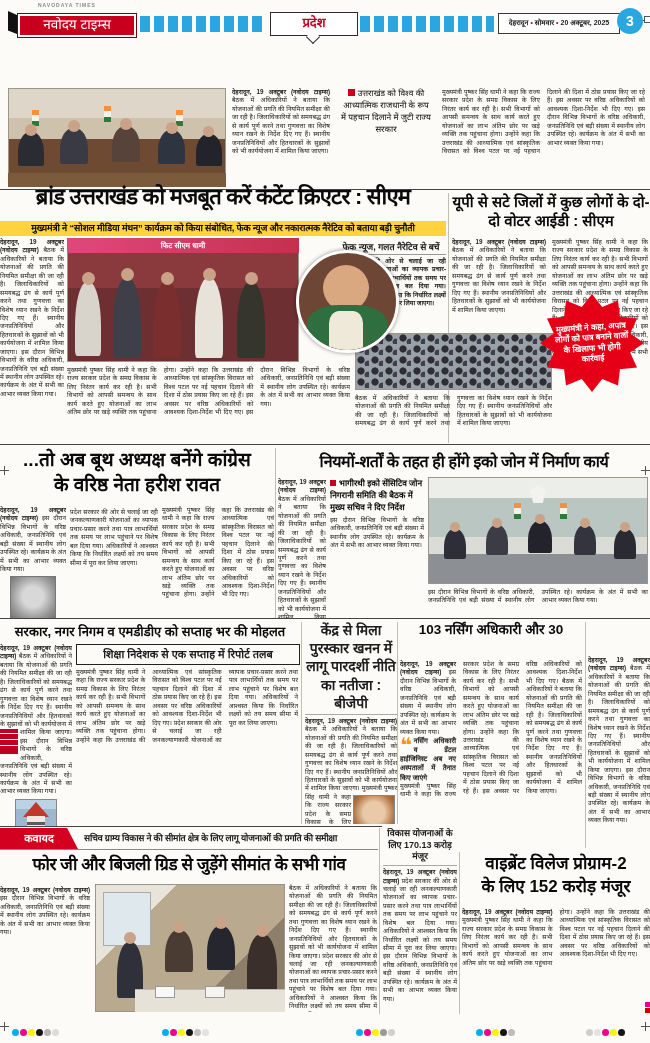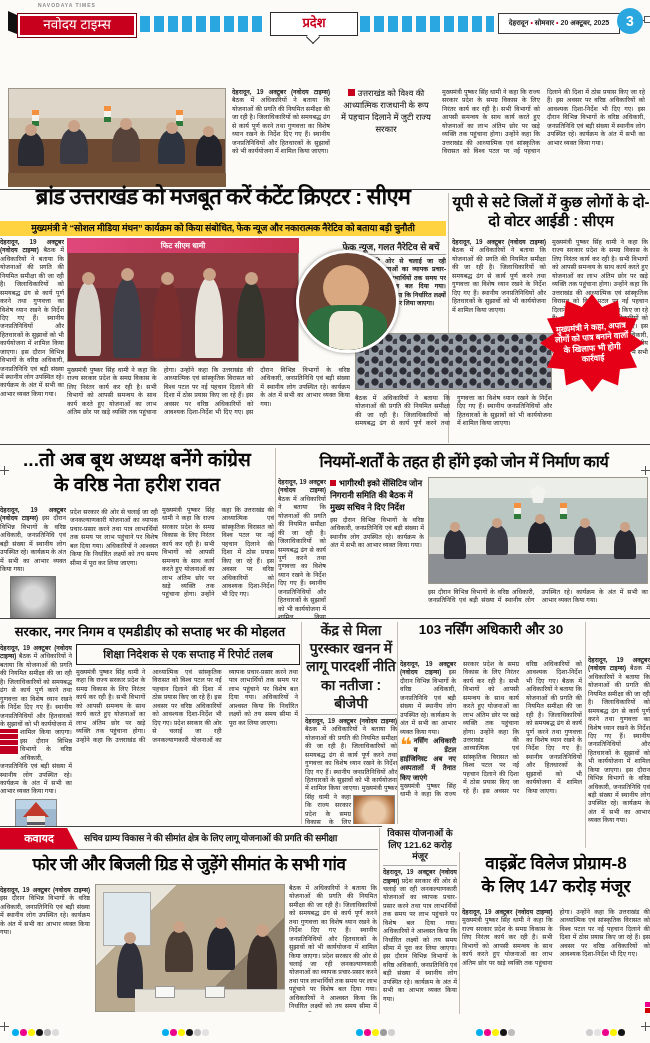--- a/index.html
+++ b/index.html
@@ -306,32 +306,32 @@
     <div class="abs" style="left:60px;bottom:14px;width:18px;height:10px;background:#f8f8f6;border:1px solid #999;"></div>
     <div class="abs" style="left:110px;bottom:14px;width:18px;height:10px;background:#f4f4f0;border:1px solid #999;"></div>
   </div>
   <div class="abs body" style="left:289px;top:884px;width:88px;height:128px;">
     <span>बैठक में अधिकारियों ने बताया कि योजनाओं की प्रगति की नियमित समीक्षा की जा रही है। जिलाधिकारियों को समयबद्ध ढंग से कार्य पूर्ण करने तथा गुणवत्ता का विशेष ध्यान रखने के निर्देश दिए गए हैं। स्थानीय जनप्रतिनिधियों और हितधारकों के सुझावों को भी कार्ययोजना में शामिल किया जाएगा।</span>
     <span>प्रदेश सरकार की ओर से चलाई जा रही जनकल्याणकारी योजनाओं का व्यापक प्रचार-प्रसार करने तथा पात्र लाभार्थियों तक समय पर लाभ पहुंचाने पर विशेष बल दिया गया। अधिकारियों ने आश्वस्त किया कि निर्धारित लक्ष्यों को तय समय सीमा में पूरा कर लिया जाएगा।</span>
   </div>
 
   <div class="vr" style="left:379px;top:828px;height:186px;"></div>
   <div class="abs" style="left:383px;top:828px;width:74px;height:186px;overflow:hidden;">
-    <div style="font-weight:bold;font-size:9px;text-align:center;line-height:1.3;border-bottom:1px solid #aaa;padding-bottom:2px;">विकास योजनाओं के लिए 121.62 करोड़ मंजूर</div>
+    <div style="font-weight:bold;font-size:9px;text-align:center;line-height:1.3;border-bottom:1px solid #aaa;padding-bottom:2px;">विकास योजनाओं के लिए 170.13 करोड़ मंजूर</div>
     <div class="body" style="margin-top:2px;">
       <span class="dl">देहरादून, 19 अक्टूबर (नवोदय टाइम्स)</span>
       <span>प्रदेश सरकार की ओर से चलाई जा रही जनकल्याणकारी योजनाओं का व्यापक प्रचार-प्रसार करने तथा पात्र लाभार्थियों तक समय पर लाभ पहुंचाने पर विशेष बल दिया गया। अधिकारियों ने आश्वस्त किया कि निर्धारित लक्ष्यों को तय समय सीमा में पूरा कर लिया जाएगा।</span>
       <span>इस दौरान विभिन्न विभागों के वरिष्ठ अधिकारी, जनप्रतिनिधि एवं बड़ी संख्या में स्थानीय लोग उपस्थित रहे। कार्यक्रम के अंत में सभी का आभार व्यक्त किया गया।</span>
     </div>
   </div>
 
   <div class="vr" style="left:459px;top:852px;height:162px;"></div>
   <div class="abs hl" style="left:462px;top:853px;width:188px;font-size:17px;white-space:normal;line-height:1.35;">
-    <div>वाइब्रेंट विलेज प्रोग्राम-8</div>
-    <div>के लिए 147 करोड़ मंजूर</div>
+    <div>वाइब्रेंट विलेज प्रोग्राम-2</div>
+    <div>के लिए 152 करोड़ मंजूर</div>
   </div>
   <div class="abs body cols2" style="left:462px;top:908px;width:188px;height:106px;">
     <span class="dl">देहरादून, 19 अक्टूबर (नवोदय टाइम्स)</span>
     <span>मुख्यमंत्री पुष्कर सिंह धामी ने कहा कि राज्य सरकार प्रदेश के समग्र विकास के लिए निरंतर कार्य कर रही है। सभी विभागों को आपसी समन्वय के साथ कार्य करते हुए योजनाओं का लाभ अंतिम छोर पर खड़े व्यक्ति तक पहुंचाना होगा। उन्होंने कहा कि उत्तराखंड की आध्यात्मिक एवं सांस्कृतिक विरासत को विश्व पटल पर नई पहचान दिलाने की दिशा में ठोस प्रयास किए जा रहे हैं। इस अवसर पर वरिष्ठ अधिकारियों को आवश्यक दिशा-निर्देश भी दिए गए।</span>
   </div>
 
   <div class="plus" style="left:0;top:466px;"></div>
   <div class="plus" style="left:641px;top:466px;"></div>
   <div class="plus" style="left:0;top:1022px;"></div>
   <div class="plus" style="left:641px;top:1022px;"></div>

